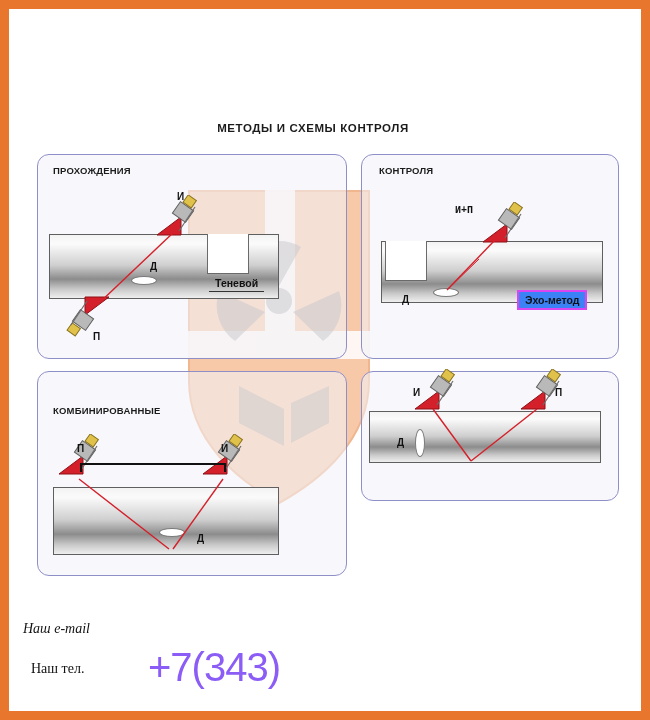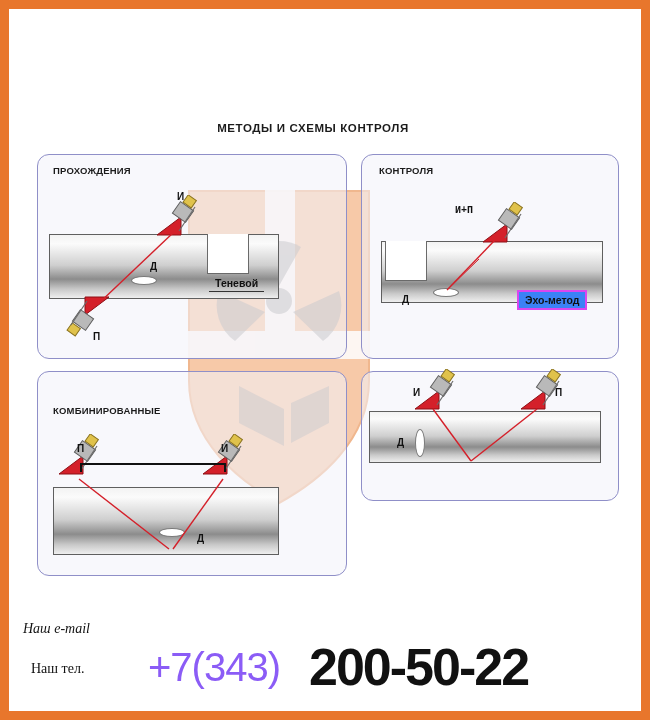--- a/index.html
+++ b/index.html
@@ -281,16 +281,15 @@
 
       <line x1="424" y1="400" x2="462" y2="452" stroke="#d4202a" stroke-width="1.4"></line>
       <line x1="462" y1="452" x2="528" y2="400" stroke="#d4202a" stroke-width="1.4"></line>
     </svg>
   </div>
 
   <div id="footer">
     <div class="f-label" id="email-label">Наш e-mail</div>
     <div class="f-label" id="phone-label">Наш тел.</div>
     <div id="phone-code">+7(343)</div>
-    <div id="phone-main">200-50-22</div>
 
   </div>
 </div>
 
 </body></html>

